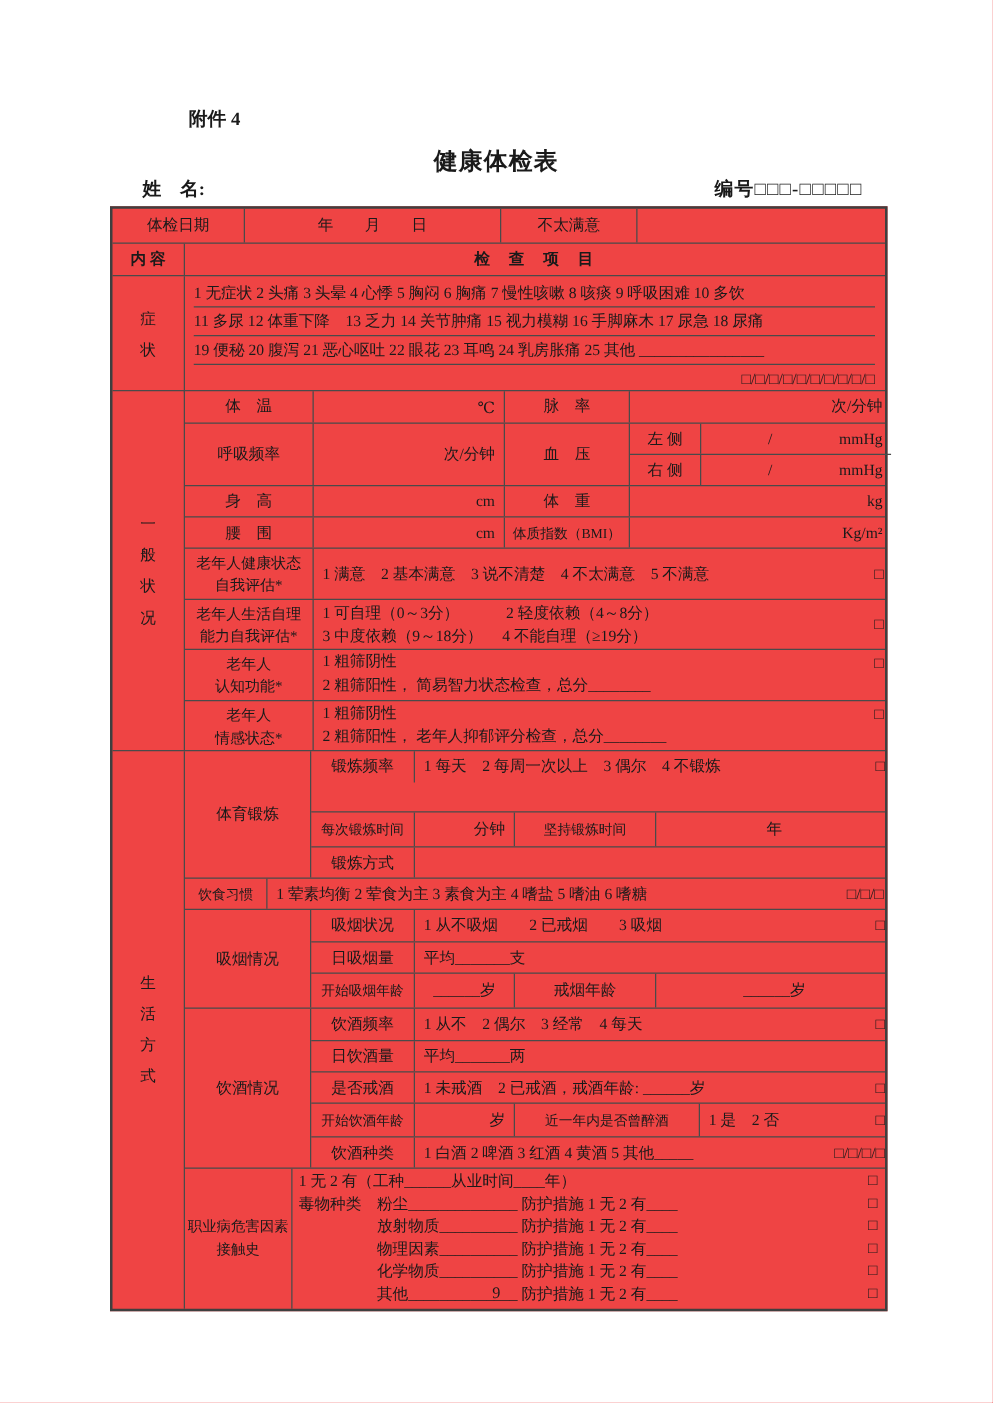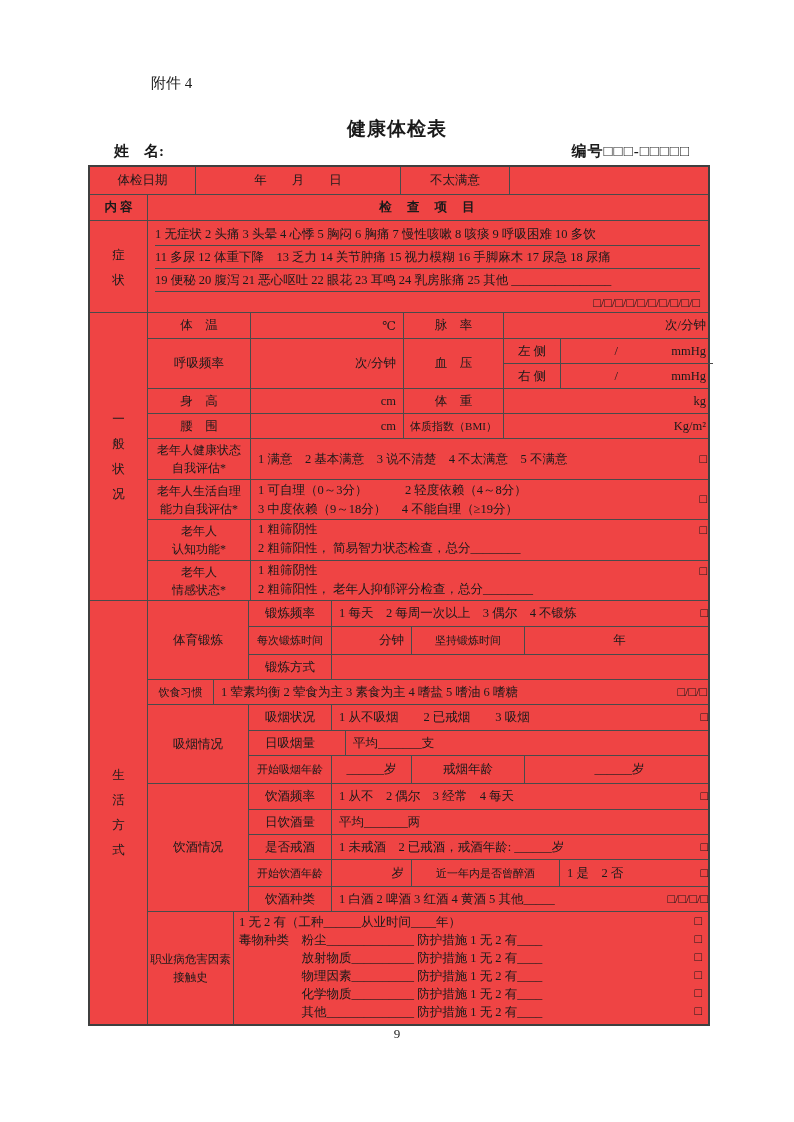--- a/index.html
+++ b/index.html
@@ -3,21 +3,21 @@
 <meta charset="utf-8">
 <style>
   * { box-sizing: border-box; margin: 0; padding: 0; }
   html,body { background:#ffffff; }
   body {
     width:794px; height:1122px; position:relative;
     font-family:"Liberation Serif","DejaVu Serif",serif;
     color:#1a1a1a; font-size:12.5px;
   }
   .sheet { position:absolute; inset:0; }
-  .attachment { position:absolute; left:107px; top:74px; font-weight:normal; font-size:15px;padding-left:44px; }
+  .attachment { position:absolute; left:107px; top:86px; font-weight:bold; font-size:15px;padding-left:44px; }
   .title { position:absolute; left:0; right:0; top:116px; text-align:center; font-weight:bold; font-size:19px; letter-spacing:1px; }
   .subhead { position:absolute; left:114px; top:142px; width:576px; display:flex; justify-content:space-between; font-weight:bold; font-size:15px; }
   .serial { letter-spacing:1px; }
   .pageno { position:absolute; left:0; right:0; top:1026px; text-align:center; font-size:13px; }
 
   .form { position:absolute; left:88px; top:165px; width:622px; border:2px solid #3f3f3f; background:#ef4444; }
   .row { display:grid; }
   .bt { border-top:1px solid #4a4a4a; }
   .cell { border-left:1px solid #4a4a4a; display:flex; align-items:center; overflow:hidden; white-space:nowrap; min-width:0; }
   .row > .cell:first-child { border-left:none; }
@@ -223,21 +223,21 @@
         <div class="group">
           <div class="glabel">体育锻炼</div>
           <div class="gbody">
             <div class="row h25" style="grid-template-columns:82px 383px;">
               <div class="cell c">锻炼频率</div>
               <div class="cell between">
                 <span>1 每天　2 每周一次以上　3 偶尔　4 不锻炼</span>
                 <span class="box">□</span>
               </div>
             </div>
-            <div class="row h28" style="grid-template-columns:82px 80px 113px 190px;">
+            <div class="row h28" style="grid-template-columns:82px 80px 113px 190px;margin-top:23px;">
               <div class="cell c sm">每次锻炼时间</div>
               <div class="cell r">分钟</div>
               <div class="cell c sm">坚持锻炼时间</div>
               <div class="cell c">年</div>
             </div>
             <div class="row h25" style="grid-template-columns:82px 383px;">
               <div class="cell c">锻炼方式</div>
               <div class="cell"></div>
             </div>
           </div>
@@ -254,21 +254,21 @@
         <div class="group">
           <div class="glabel">吸烟情况</div>
           <div class="gbody">
             <div class="row h25" style="grid-template-columns:82px 383px;">
               <div class="cell c">吸烟状况</div>
               <div class="cell between">
                 <span>1 从不吸烟　　2 已戒烟　　3 吸烟</span>
                 <span class="box">□</span>
               </div>
             </div>
-            <div class="row h25" style="grid-template-columns:82px 383px;gap:14px;">
+            <div class="row h25" style="grid-template-columns:82px 383px;">
               <div class="cell c">日吸烟量</div>
               <div class="cell l">平均_______支</div>
             </div>
             <div class="row h28" style="grid-template-columns:82px 80px 113px 190px;">
               <div class="cell c sm">开始吸烟年龄</div>
               <div class="cell c">______岁</div>
               <div class="cell c">戒烟年龄</div>
               <div class="cell c">______岁</div>
             </div>
           </div>

